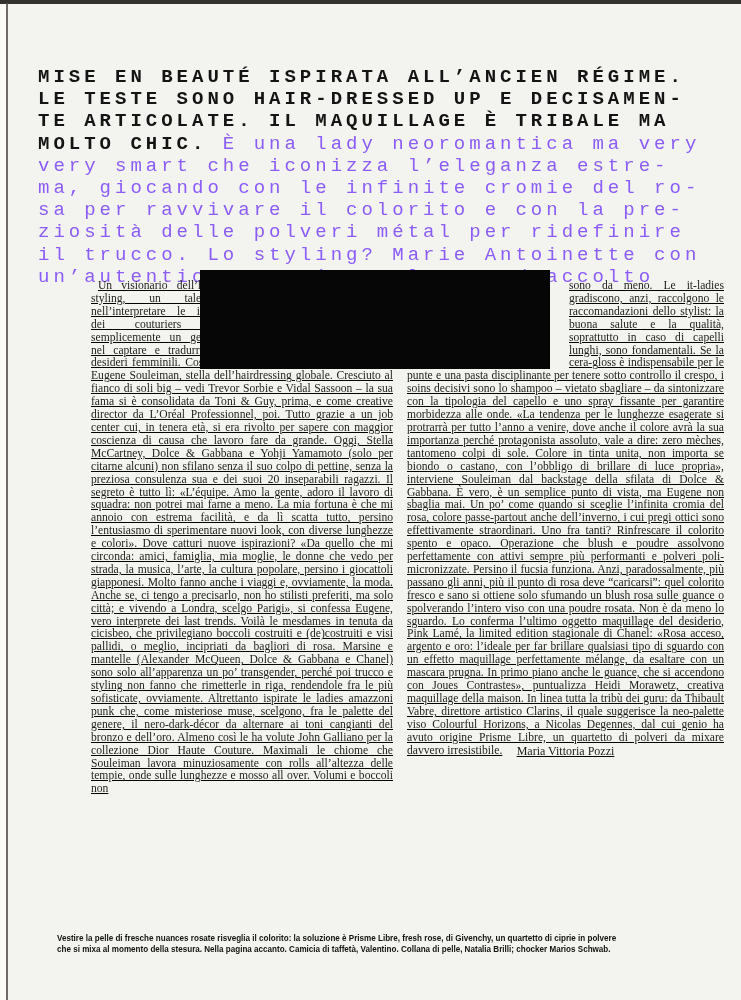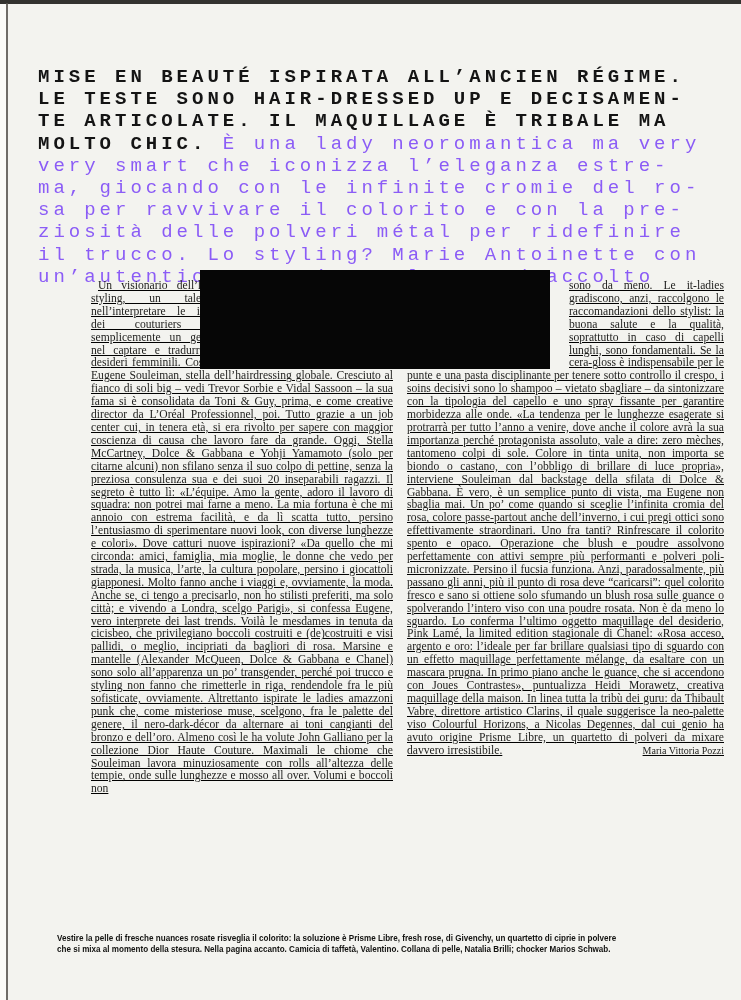--- a/index.html
+++ b/index.html
@@ -61,23 +61,23 @@
     font-size: 11.6px;
     line-height: 12.9px;
     text-align: justify;
   }
   .para.indent { text-indent: 7px; }
   .cutout { display: block; }
   .cutout-l { float: right; width: 177px; height: 85px; }
   .cutout-r { float: left;  width: 162px; height: 85px; }
   .byline {
     margin-top: -12.9px;
-    text-align: right;
+    text-align: center;
     font-family: "Liberation Serif", "DejaVu Serif", serif;
-    font-size: 10px;
+    font-size: 12px;
     line-height: 12.9px;
     color: #1d1d1b;
   }
   
   .redacted {
     position: absolute; left: 200px; top: 270px;
     width: 350px; height: 99px;
     background: #060606;
   }
   

